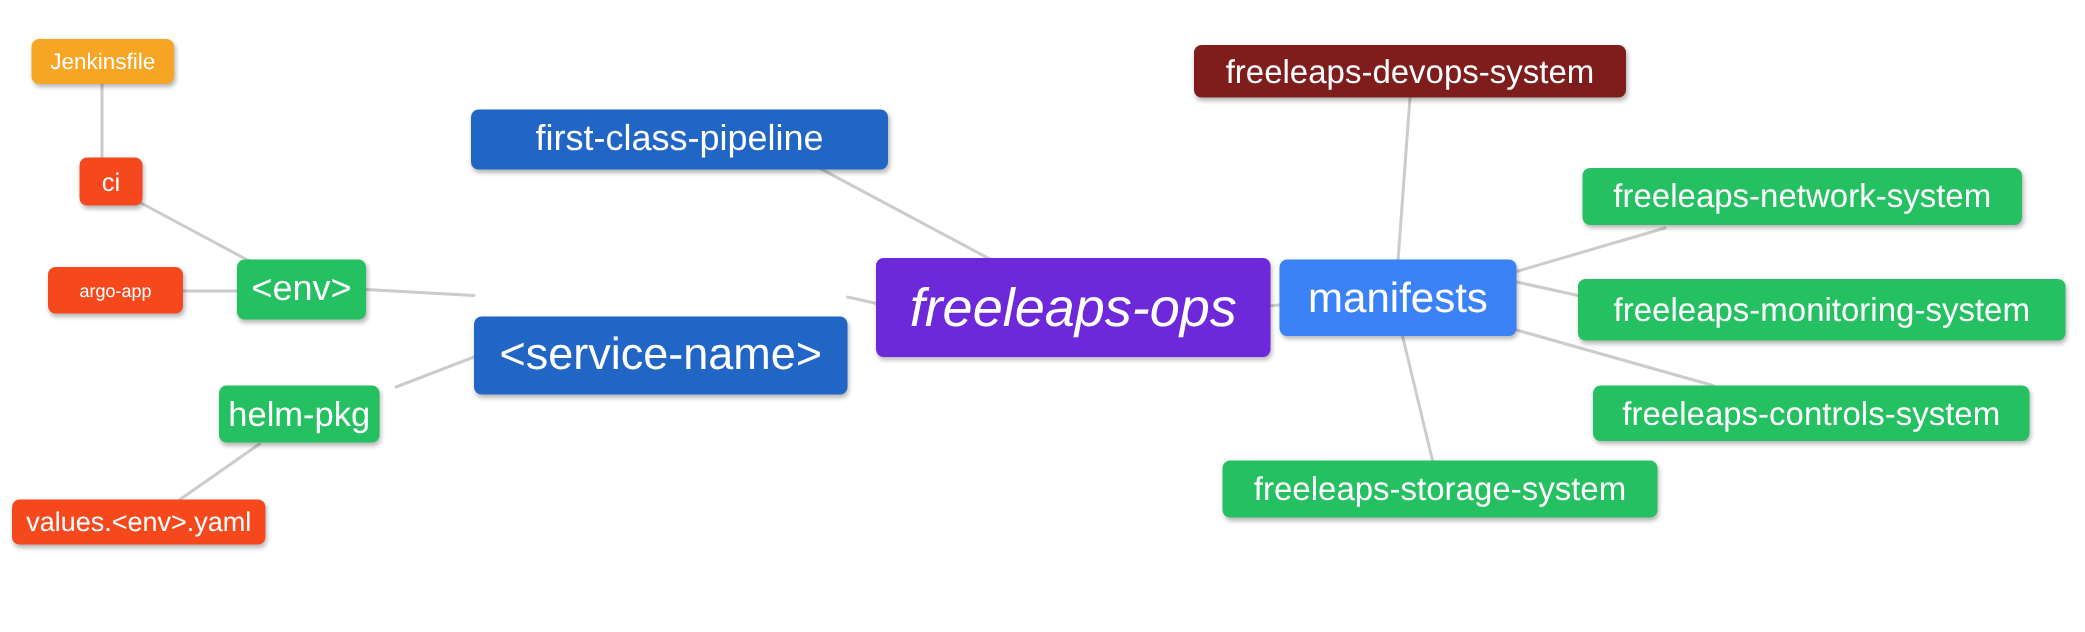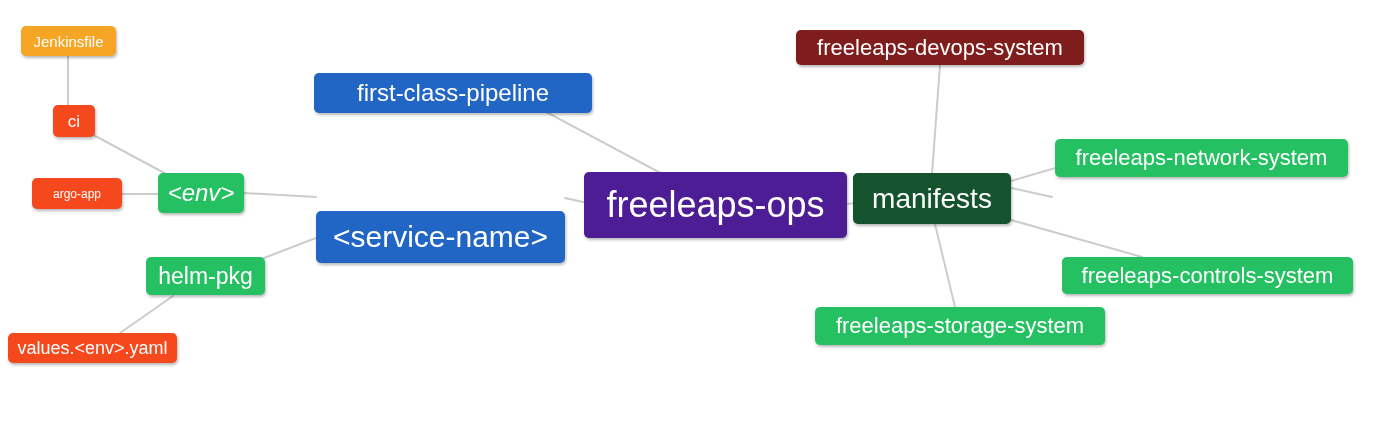--- a/index.html
+++ b/index.html
@@ -54,24 +54,25 @@
       <line x1="932" y1="174" x2="940" y2="65" stroke="#cccccc" stroke-width="2" stroke-linecap="round"></line>
       <line x1="1011" y1="181" x2="1110" y2="152" stroke="#cccccc" stroke-width="2" stroke-linecap="round"></line>
       <line x1="1011" y1="188" x2="1052" y2="197" stroke="#cccccc" stroke-width="2" stroke-linecap="round"></line>
       <line x1="935" y1="224" x2="955" y2="307" stroke="#cccccc" stroke-width="2" stroke-linecap="round"></line>
       <line x1="1011" y1="220" x2="1142" y2="257" stroke="#cccccc" stroke-width="2" stroke-linecap="round"></line>
     </svg>
 
 <div class="node" style="left: 21px; top: 26px; width: 95px; height: 30px; font-size: 15px; background: rgb(247, 165, 37);">Jenkinsfile</div>
     <div class="node" style="left: 53px; top: 105px; width: 42px; height: 32px; font-size: 17px; background: rgb(245, 72, 29);">ci</div>
     <div class="node" style="left: 32px; top: 178px; width: 90px; height: 31px; font-size: 12px; background: rgb(245, 72, 29);">argo-app</div>
-    <div class="node" style="left: 158px; top: 173px; width: 86px; height: 40px; font-size: 24px; background: rgb(36, 192, 97); font-style: italic;">&lt;env&gt;</div>
-    <div class="node" style="left: 146px; top: 257px; width: 119px; height: 38px; font-size: 23px; background: rgb(36, 192, 97);">helm-pkg</div>
+    <div class="node" style="left: 158px; top: 173px; width: 86px; height: 40px; font-size: 24px; background: rgb(36, 192, 97);">&lt;env&gt;</div>
+    <div class="node" style="left: 146px; top: 257px; width: 107px; height: 38px; font-size: 23px; background: rgb(36, 192, 97);">helm-pkg</div>
     <div class="node" style="left: 8px; top: 333px; width: 169px; height: 30px; font-size: 18px; background: rgb(245, 72, 29);">values.&lt;env&gt;.yaml</div>
     <div class="node" style="left: 316px; top: 171px; width: 249px; height: 52px; font-size: 30px; background: rgb(33, 102, 196); margin-top: 40px;">&lt;service-name&gt;</div>
     <div class="node" style="left: 314px; top: 37px; width: 278px; height: 40px; font-size: 24px; background: rgb(33, 102, 196); margin-top: 36px;">first-class-pipeline</div>
-    <div class="node" style="left: 584px; top: 172px; width: 263px; height: 66px; font-size: 36px; background: #4c1d95;">freeleaps-ops</div>
-    <div class="node" style="left: 853px; top: 173px; width: 158px; height: 51px; font-size: 28px; background: #14532d;">manifests</div>
+    <div class="node" style="left: 584px; top: 172px; width: 263px; height: 66px; font-size: 36px; background: #6d28d9; font-style: italic;">freeleaps-ops</div>
+    <div class="node" style="left: 853px; top: 173px; width: 158px; height: 51px; font-size: 28px; background: #3b82f6;">manifests</div>
     <div class="node" style="left: 796px; top: 30px; width: 288px; height: 35px; font-size: 22px; background: #7f1d1d;">freeleaps-devops-system</div>
-    <div class="node" style="left: 1055px; top: 112px; width: 293px; height: 38px; font-size: 22px; background: rgb(36, 192, 97); margin-top: 27px;">freeleaps-network-system</div>
+    <div class="node" style="left: 1055px; top: 112px; width: 293px; height: 38px; font-size: 22px; background: rgb(36, 192, 97);">freeleaps-network-system</div>
+    <div class="node" style="left: 1052px; top: 186px; width: 325px; height: 41px; font-size: 22px; background: rgb(36, 192, 97);">freeleaps-monitoring-system</div>
     <div class="node" style="left: 1062px; top: 257px; width: 291px; height: 37px; font-size: 22px; background: rgb(36, 192, 97); text-align: center;">freeleaps-controls-system</div>
     <div class="node" style="left: 815px; top: 307px; width: 290px; height: 38px; font-size: 22px; background: rgb(36, 192, 97);">freeleaps-storage-system</div>
   </div>
 
 </body></html>

